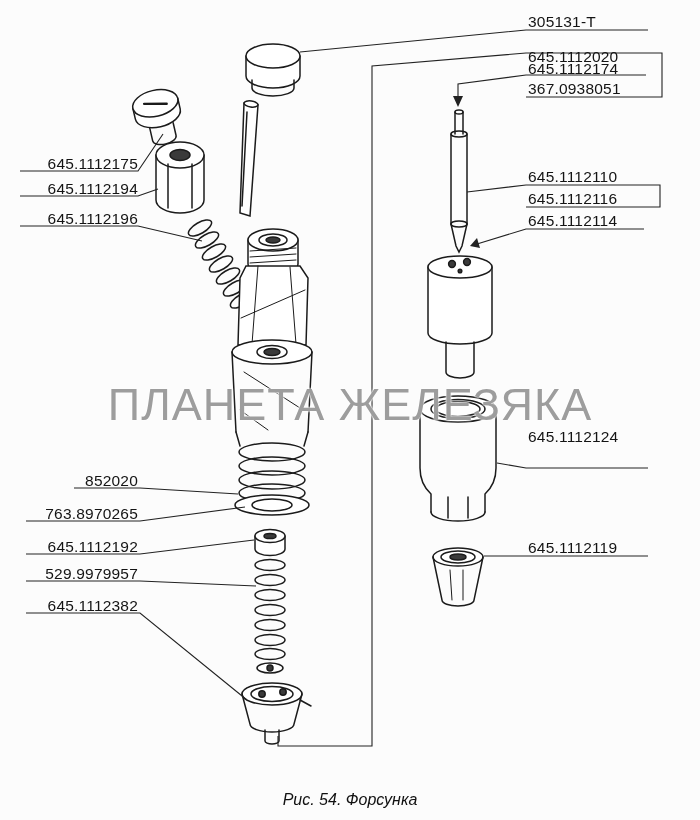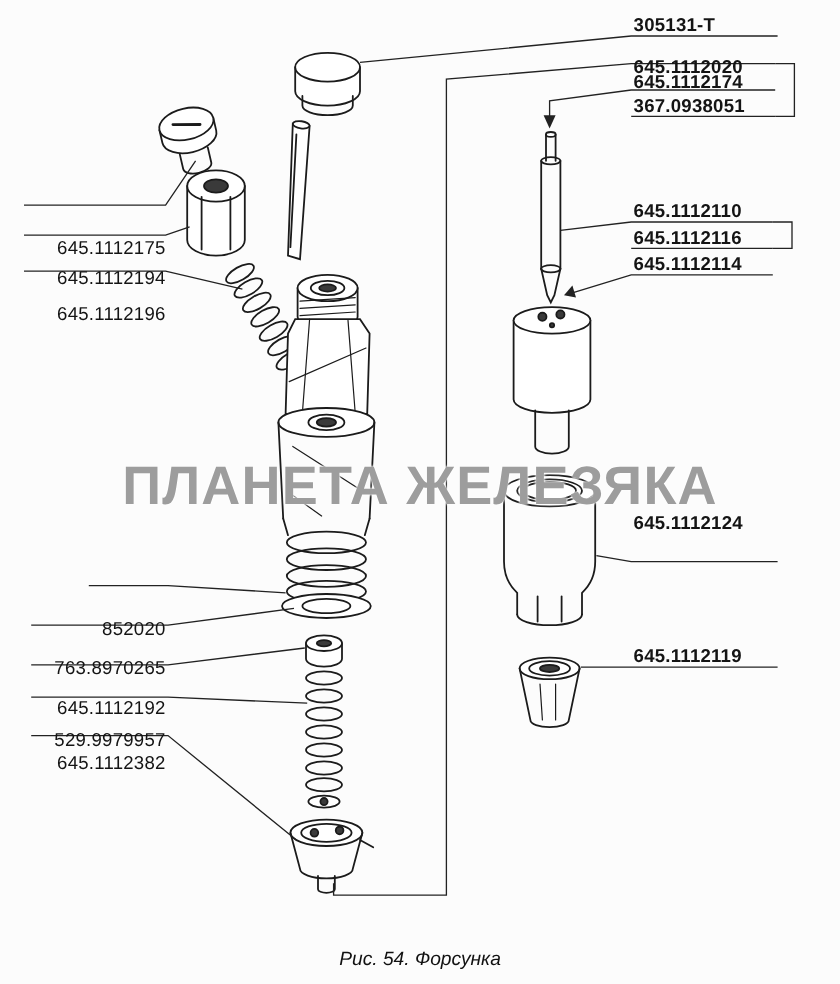--- a/index.html
+++ b/index.html
@@ -6,25 +6,25 @@
   .stage{
     position:relative;width:700px;height:820px;margin:0 auto;
     background:#fcfcfc;overflow:hidden;
     font-family:"Liberation Sans", sans-serif;
   }
   .diagram-svg{position:absolute;top:0;left:0;}
   .label{
     position:absolute;font-size:15.5px;color:#141414;
     letter-spacing:.2px;white-space:nowrap;line-height:17px;
   }
-  .label.rightcol{left:528px;font-weight:bold;}
-  .label.leftcol{left:16px;width:122px;text-align:right;margin-top:44px;}
+  .label.rightcol{left:528px;}
+  .label.leftcol{left:16px;width:122px;text-align:right;}
   .watermark{
     position:absolute;top:379px;left:0;width:100%;text-align:center;
-    font-size:45px;font-weight:700;color:#9d9d9d;letter-spacing:1px;
+    font-size:45px;font-weight:400;color:#9d9d9d;letter-spacing:1px;
     text-shadow:0 0 2px #ffffff,0 0 3px #ffffff;
     pointer-events:none;
   }
   .caption{
     position:absolute;top:791px;left:0;width:100%;text-align:center;
     font-size:16px;color:#111;font-style:italic;
   }
 </style>
 </head>
 <body>
@@ -211,17 +211,17 @@
   <div class="label rightcol" style="top:428px">645.1112124</div>
   <div class="label rightcol" style="top:539px">645.1112119</div>
 
   <div class="label leftcol" style="top:155px">645.1112175</div>
   <div class="label leftcol" style="top:180px">645.1112194</div>
   <div class="label leftcol" style="top:210px">645.1112196</div>
   <div class="label leftcol" style="top:472px">852020</div>
   <div class="label leftcol" style="top:505px">763.8970265</div>
   <div class="label leftcol" style="top:538px">645.1112192</div>
   <div class="label leftcol" style="top:565px">529.9979957</div>
-  <div class="label leftcol" style="top:584px">645.1112382</div>
+  <div class="label leftcol" style="top:597px">645.1112382</div>
 
   <div class="caption">Рис. 54. Форсунка</div>
 
 </div>
 
 </body></html>

